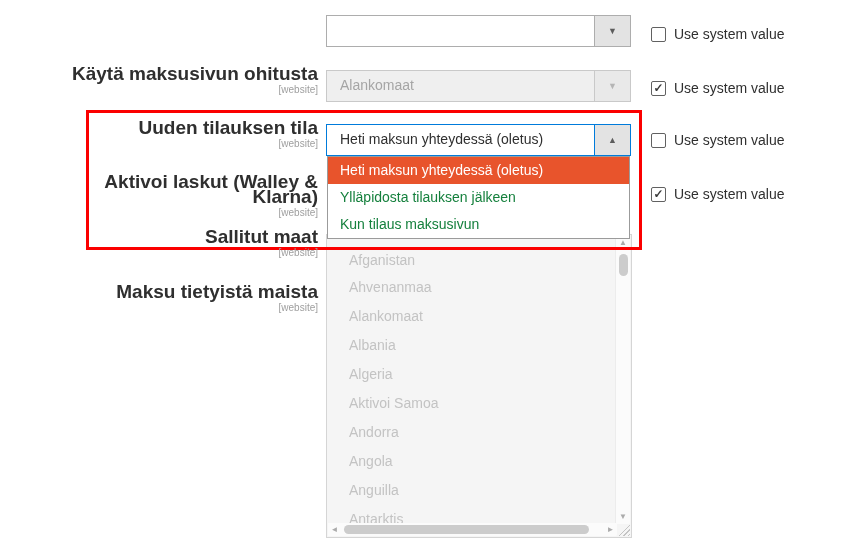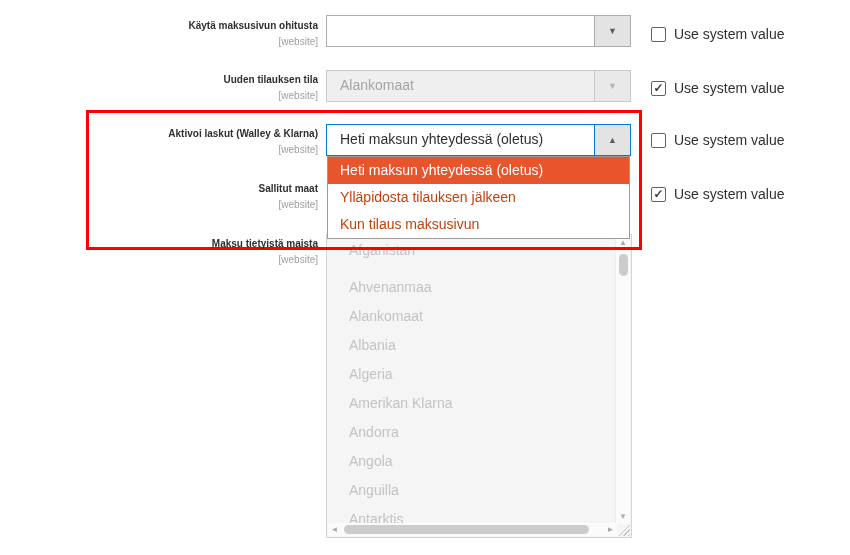--- a/index.html
+++ b/index.html
@@ -4,21 +4,21 @@
 <style>
   * { margin:0; padding:0; box-sizing:border-box; }
   html,body { background:#ffffff; }
   .canvas {
     position:relative; width:850px; height:555px; overflow:hidden;
     background:#ffffff; font-family:"Liberation Sans", sans-serif;
   }
 
   
   .field-label { position:absolute; left:40px; width:278px; text-align:right; z-index:20; }
-  .field-label .main { font-size:10px; font-weight:700; color:#2f2f2f; line-height:15px; }
+  .field-label .main { font-size:19px; font-weight:700; color:#2f2f2f; line-height:15px;margin-top:48px; }
   .field-label .scope { font-size:10px; color:#9e9e9e; line-height:14px; margin-top:2px; }
 
   
   .m-select { position:absolute; left:326px; width:305px; height:32px;
     background:#fff; border:1px solid #adadad; z-index:3; }
   .m-select .val { position:absolute; left:13px; right:40px; top:0; bottom:0;
     line-height:29px; font-size:14px; color:#2f2f2f; white-space:nowrap; overflow:hidden; }
   .m-select .btn { position:absolute; top:0; right:0; bottom:0; width:36px;
     background:#e3e3e3; border-left:1px solid #adadad;
     display:flex; align-items:center; justify-content:center; }
@@ -27,21 +27,21 @@
   .m-select.disabled .val { color:#a5a5a5; }
   .m-select.disabled .btn { background:#e9e9e9; border-left-color:#c9c9c9; }
   .m-select.disabled .caret { color:#b5b5b5; }
   .m-select.focused { border-color:#007bdb; }
   .m-select.focused .btn { border-left-color:#007bdb; }
 
   
   .dropdown { position:absolute; left:327px; top:156px; width:303px;
     background:#fff; border:1px solid #9b9b9b; z-index:15; }
   .dropdown .opt { height:27px; line-height:27px; padding-left:12px;
-    font-size:14px; color:#c2410c; white-space:nowrap; overflow:hidden; }
+    font-size:14px; color:#15803d; white-space:nowrap; overflow:hidden; }
   .dropdown .opt.selected { background:#e8542c; color:#ffffff; }
 
   
   .cb { position:absolute; left:651px; width:15px; height:15px; background:#fff;
     border:1px solid #616161; border-radius:2px; z-index:4;
     display:flex; align-items:center; justify-content:center; }
   .cb .mark { font-size:12px; color:#3b3b3b; line-height:13px; font-weight:700; }
   .cb-label { position:absolute; left:674px; font-size:14px; color:#2f2f2f;
     line-height:17px; z-index:4; white-space:nowrap; }
 
@@ -138,26 +138,26 @@
     <span class="mark">✓</span>
   </span>
   <span class="cb-label" style="top:186px;">Use system value</span>
 
   <div class="field-label" style="top:236px;">
     <div class="main">Maksu tietyistä maista</div>
     <div class="scope">[website]</div>
   </div>
 
   <div class="multiselect">
-    <div class="item" style="top:1px;">Afganistan</div>
+    <div class="item" style="top:11px;">Afganistan</div>
     <div class="item" style="top:38px;">Ahvenanmaa</div>
     <div class="item" style="top:67px;">Alankomaat</div>
     <div class="item" style="top:96px;">Albania</div>
     <div class="item" style="top:125px;">Algeria</div>
-    <div class="item" style="top:154px;">Amerikan Klarna</div>
+    <div class="item" style="top:154px;">Aktivoi Samoa</div>
     <div class="item" style="top:183px;">Andorra</div>
     <div class="item" style="top:212px;">Angola</div>
     <div class="item" style="top:241px;">Anguilla</div>
     <div class="item" style="top:270px;">Antarktis</div>
 
     <div class="vscroll">
       <span class="sarr up">▲</span>
       <span class="vthumb"></span>
       <span class="sarr down">▼</span>
     </div>

